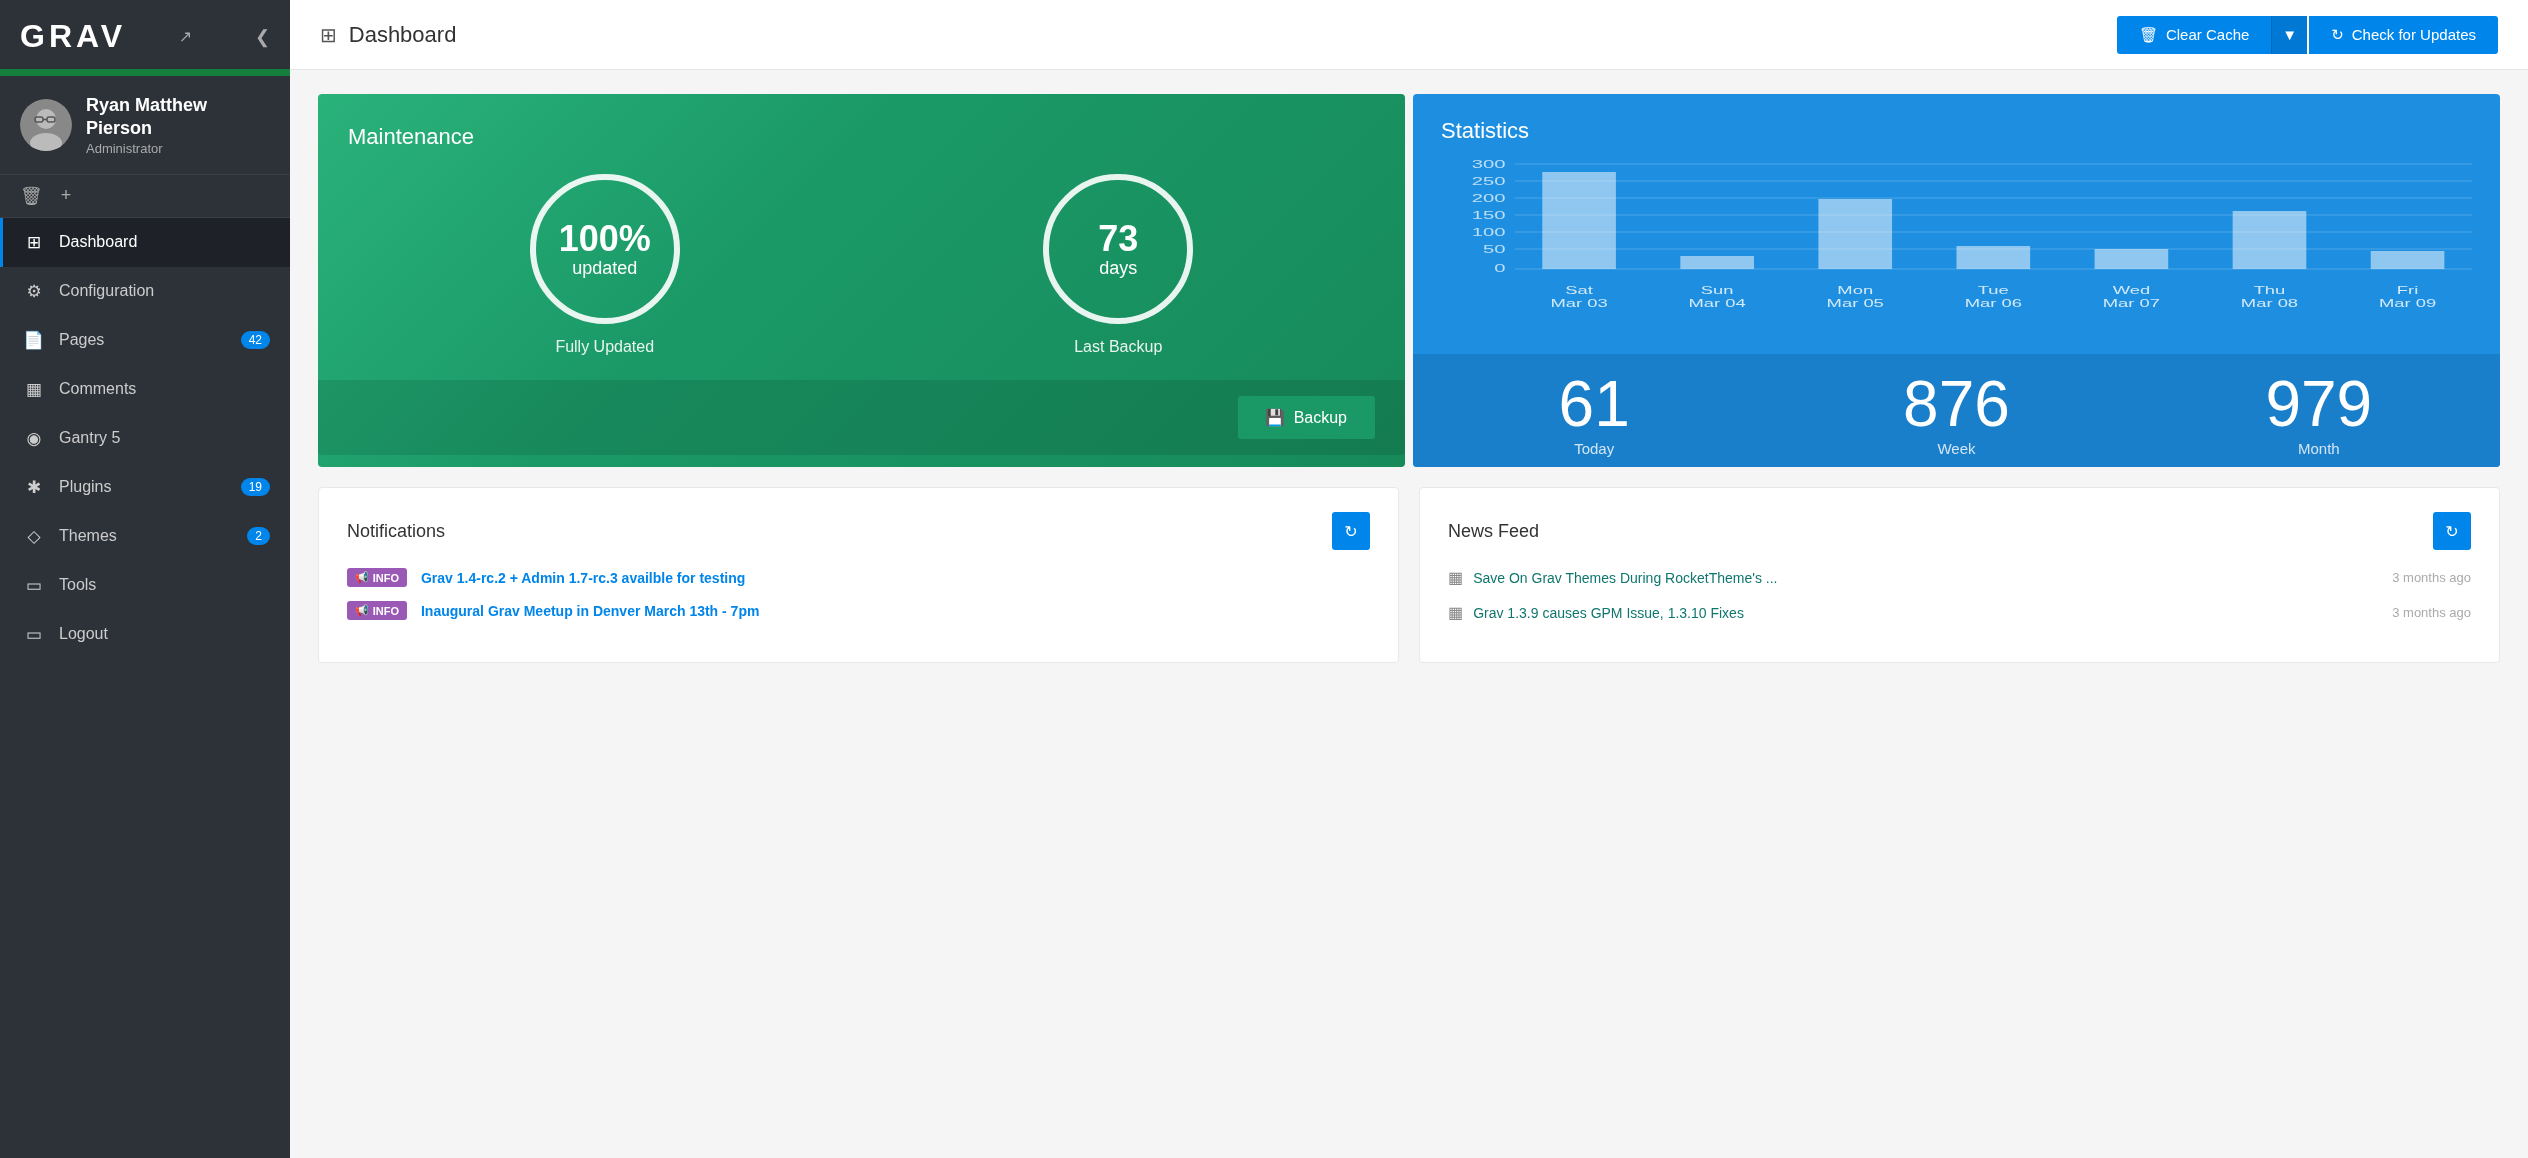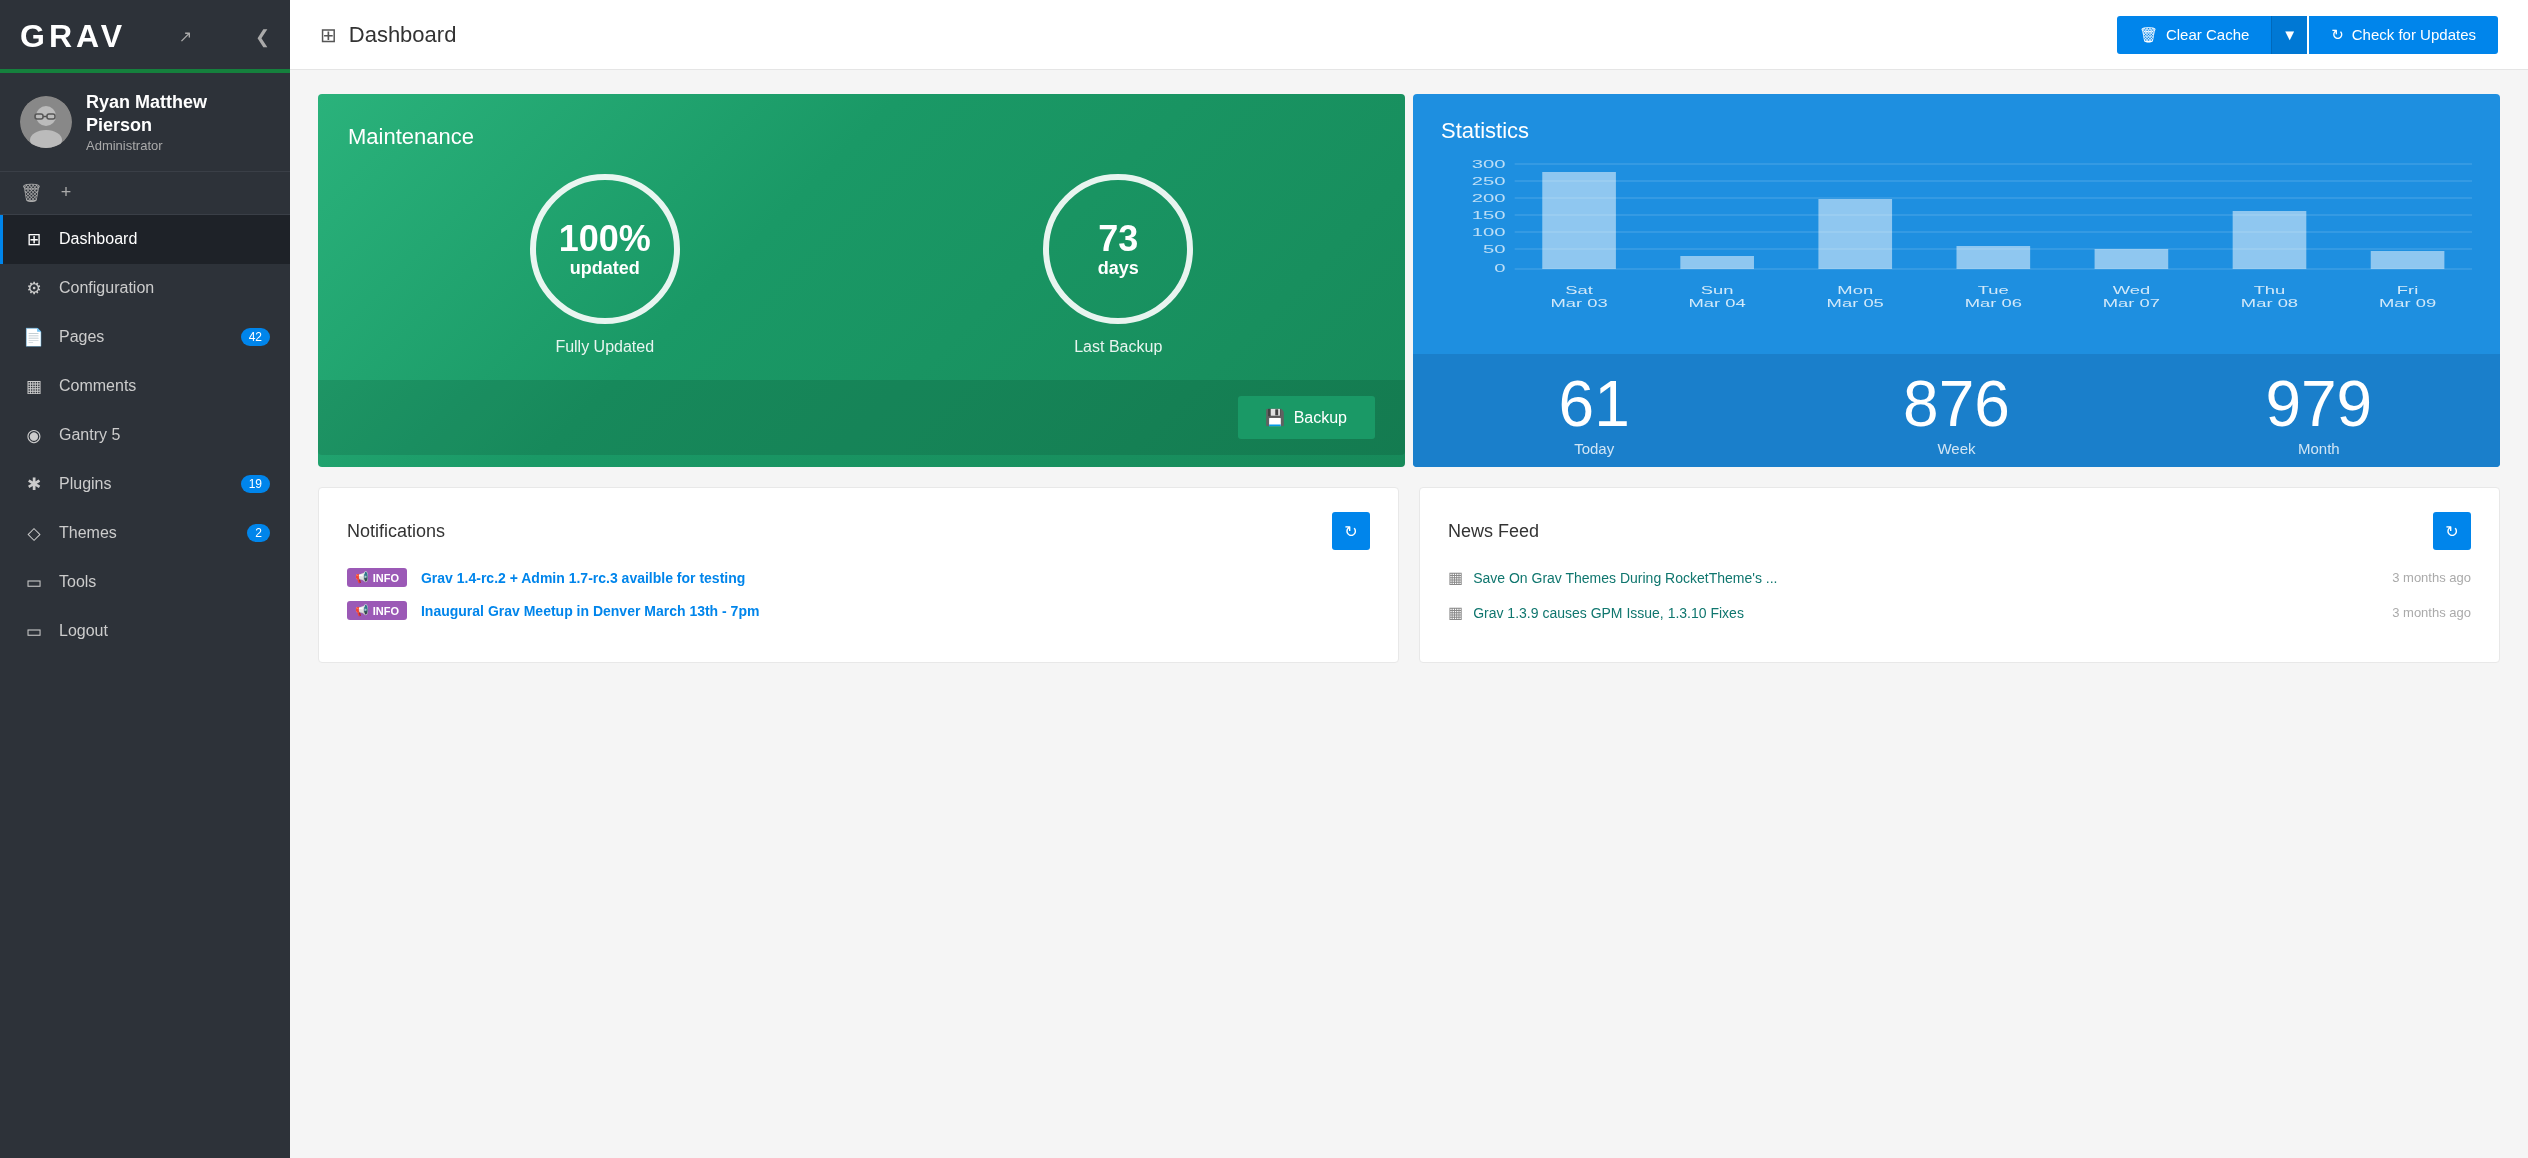--- a/index.html
+++ b/index.html
@@ -14,21 +14,21 @@
       display: flex;
       flex-direction: column;
       height: 100vh;
       overflow-y: auto;
     }
     #sidebar-logo {
       padding: 18px 20px 14px 20px;
       display: flex;
       align-items: center;
       justify-content: space-between;
-      border-bottom: 4px solid #15803d;
+      border-bottom: 7px solid #15803d;
     }
     #sidebar-logo .logo-text {
       font-size: 32px;
       font-weight: 700;
       color: #fff;
       letter-spacing: 4px;
     }
     #sidebar-logo .logo-icon {
       color: #aaa;
       font-size: 16px;
@@ -185,21 +185,21 @@
       height: 150px;
       border-radius: 50%;
       border: 6px solid rgba(255,255,255,0.9);
       display: flex;
       flex-direction: column;
       align-items: center;
       justify-content: center;
       margin: 0 auto 14px;
     }
     .circle .circle-value { font-size: 36px; font-weight: 700; line-height: 1.1; }
-    .circle .circle-unit { font-size: 18px; font-weight: 700; }
+    .circle .circle-unit { font-size: 18px; font-weight: 400; }
     .circle-label { font-size: 16px; color: rgba(255,255,255,0.9); }
     .maintenance-footer {
       background: rgba(0,0,0,0.1);
       margin: 0 -30px -30px;
       padding: 16px 30px;
       border-radius: 0 0 4px 4px;
       display: flex;
       justify-content: flex-end;
     }
     .btn-backup {

